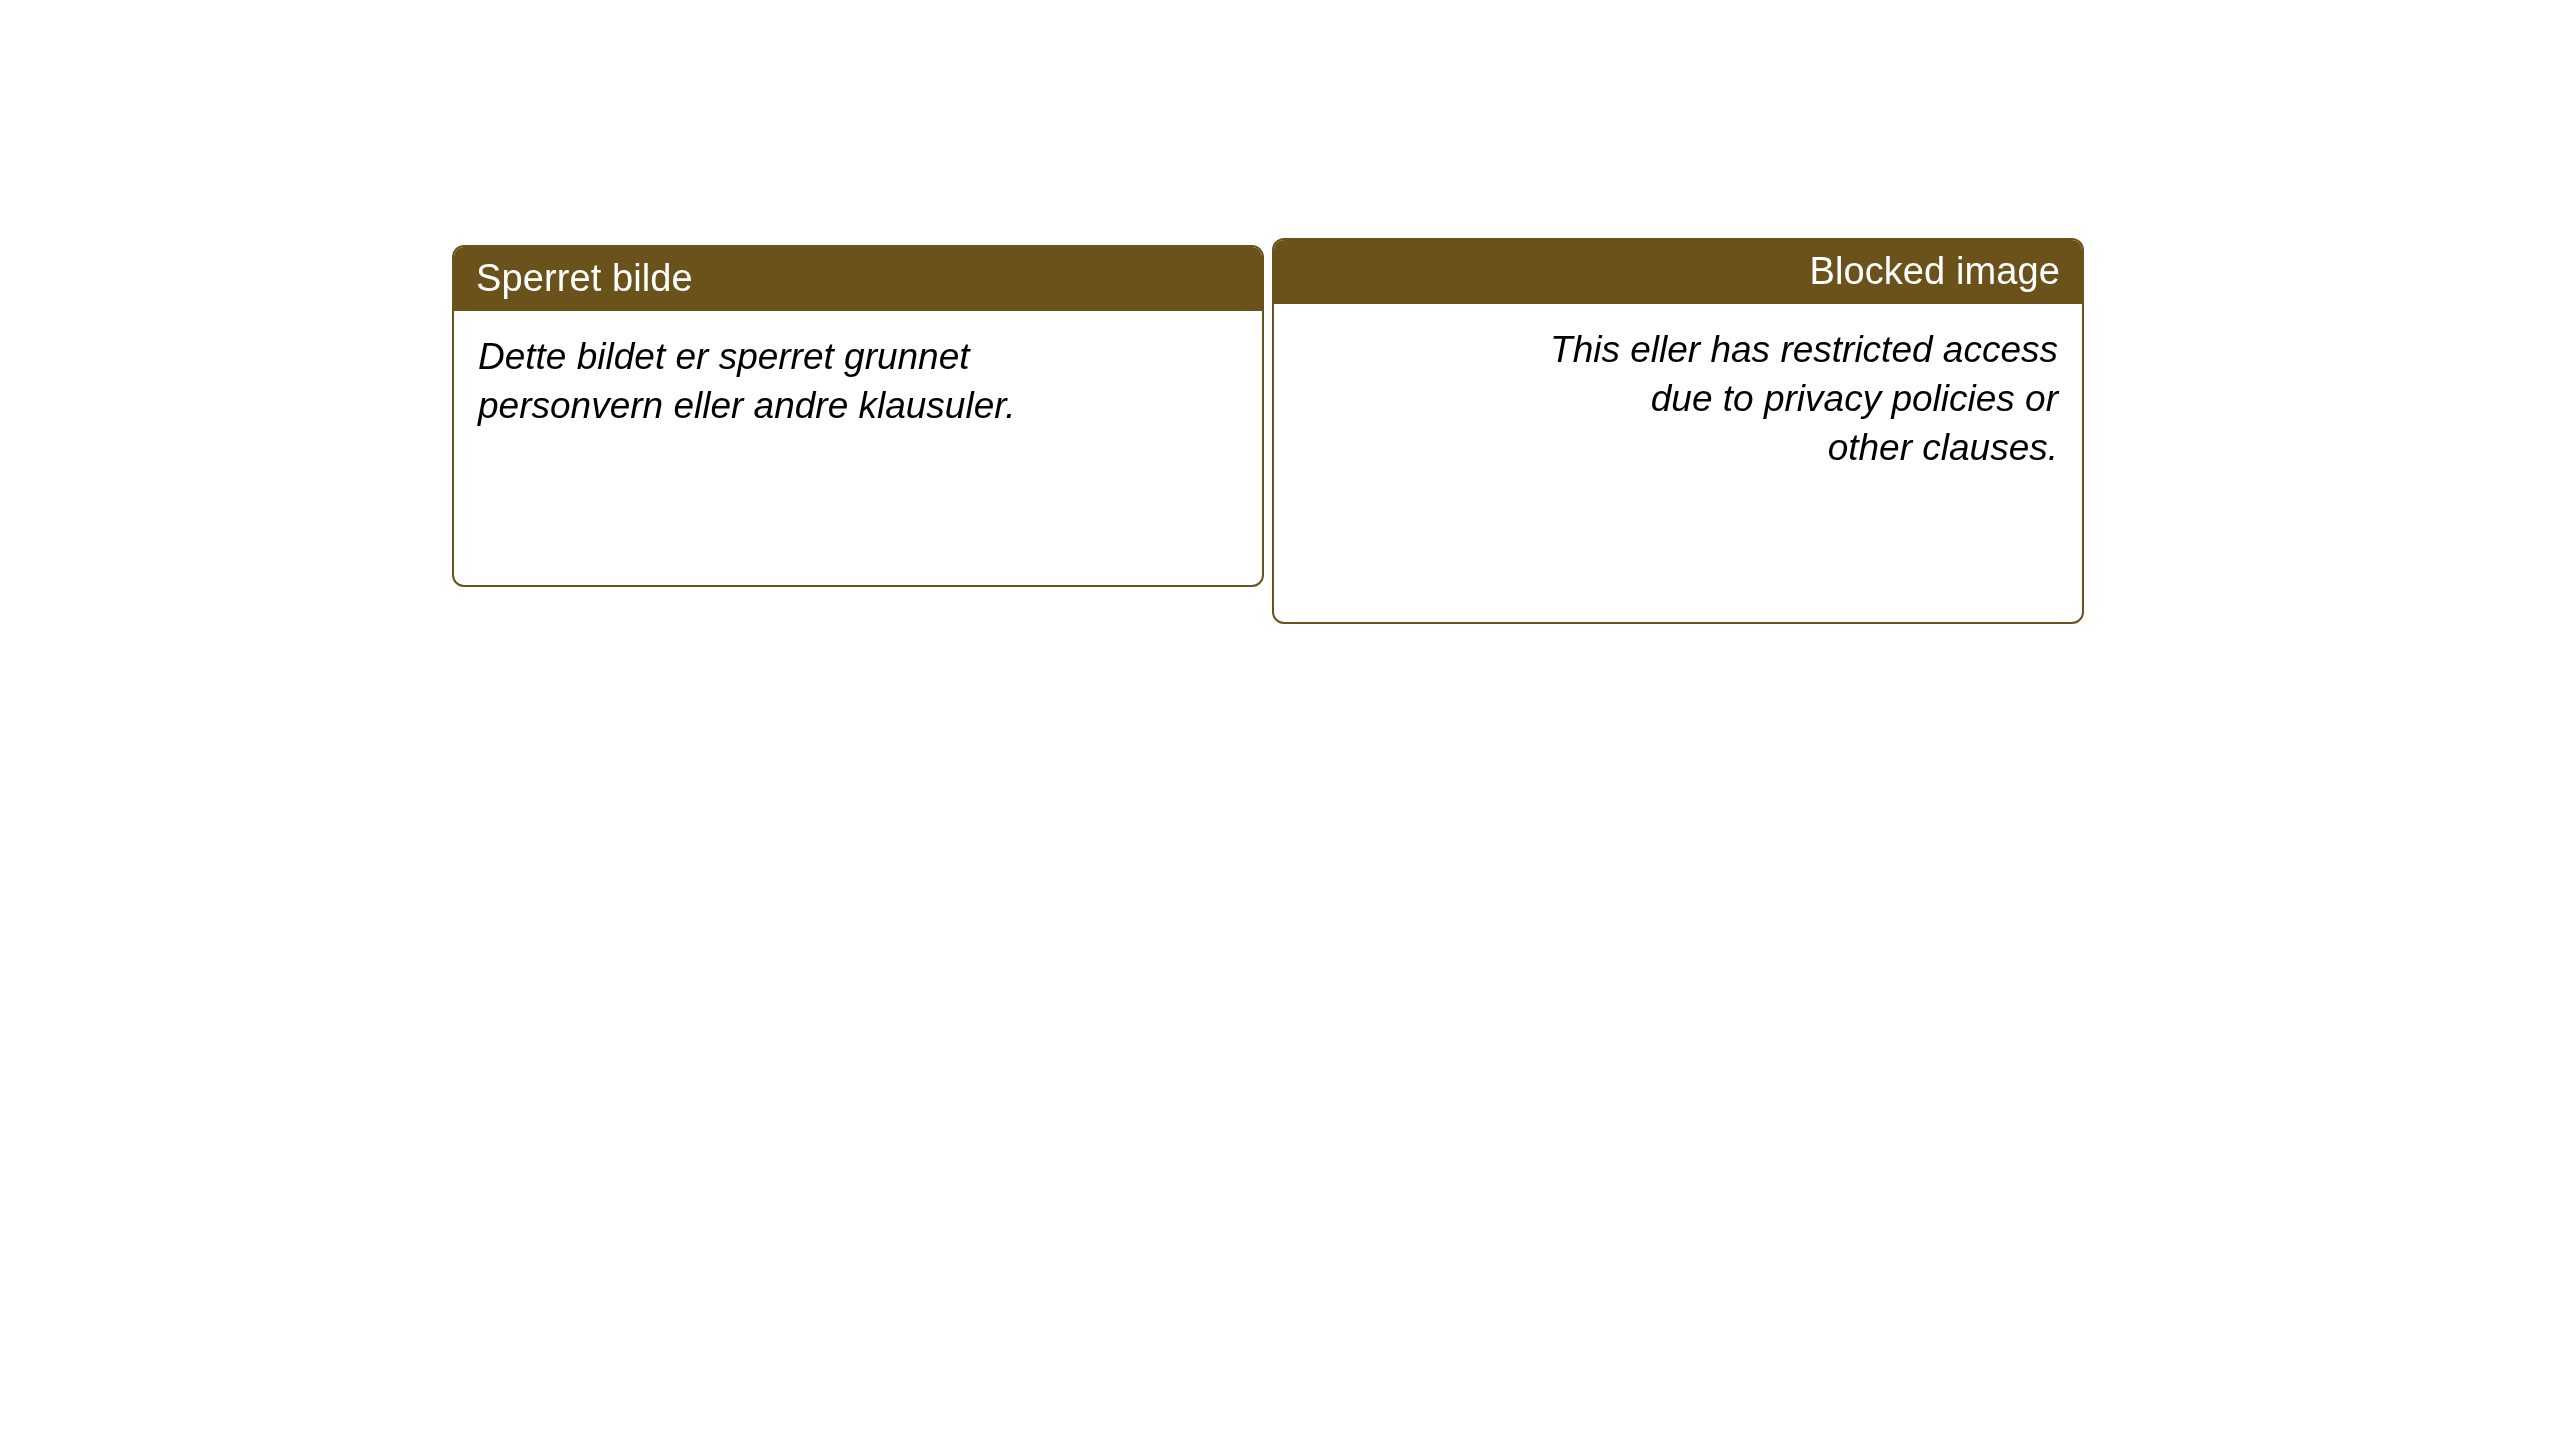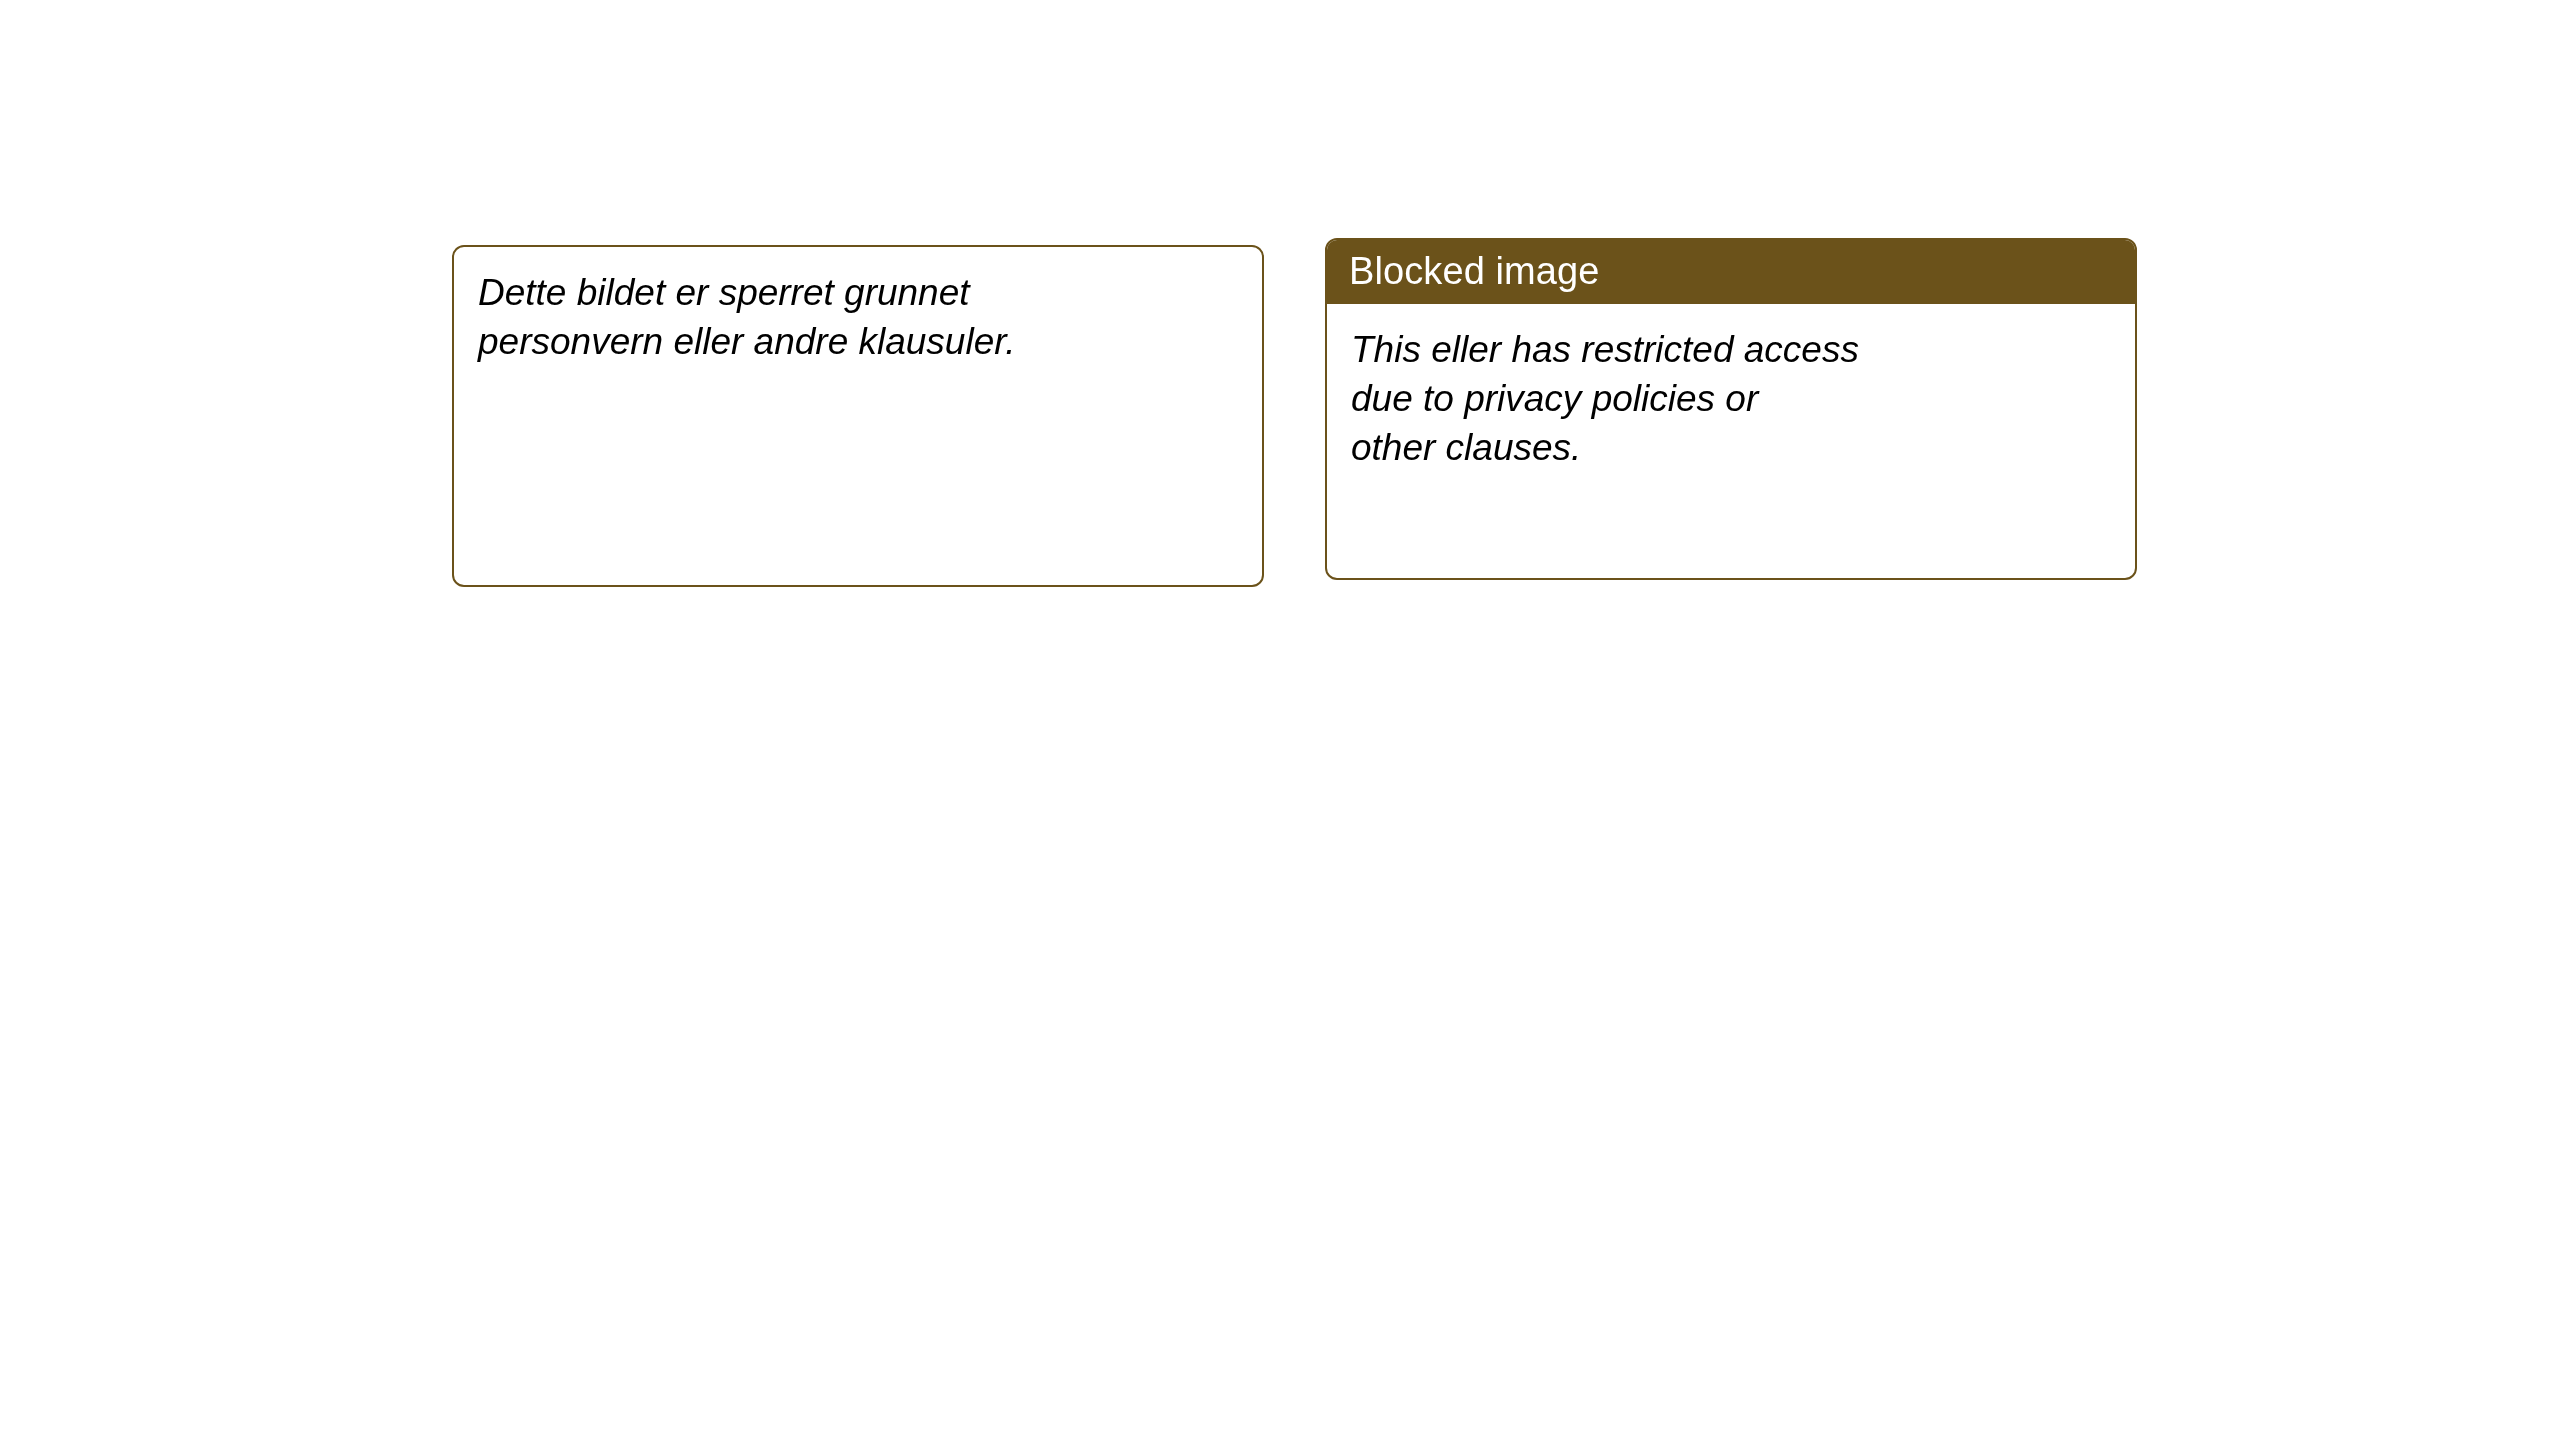--- a/index.html
+++ b/index.html
@@ -59,32 +59,36 @@
   
   #card-blocked-no {
     left: 452px;
     top: 245px;
     width: 812px;
     height: 342px;
   }
 
   
   #card-blocked-en {
-    left: 1325px;
+    left: 1272px;
     top: 238px;
     width: 812px;
-    height: 342px;
+    height: 386px;
+    text-align: right;
   }
 </style>
 </head>
 <body>
 
 <div class="stage">
 
   <div class="notice-card" id="card-blocked-no">
+    <div class="card-header">
+      <span>Sperret bilde</span>
+    </div>
     <div class="card-body">
       <p>Dette bildet er sperret grunnet
 personvern eller andre klausuler.</p>
     </div>
   </div>
 
   <div class="notice-card" id="card-blocked-en">
     <div class="card-header">
       <span>Blocked image</span>
     </div>

